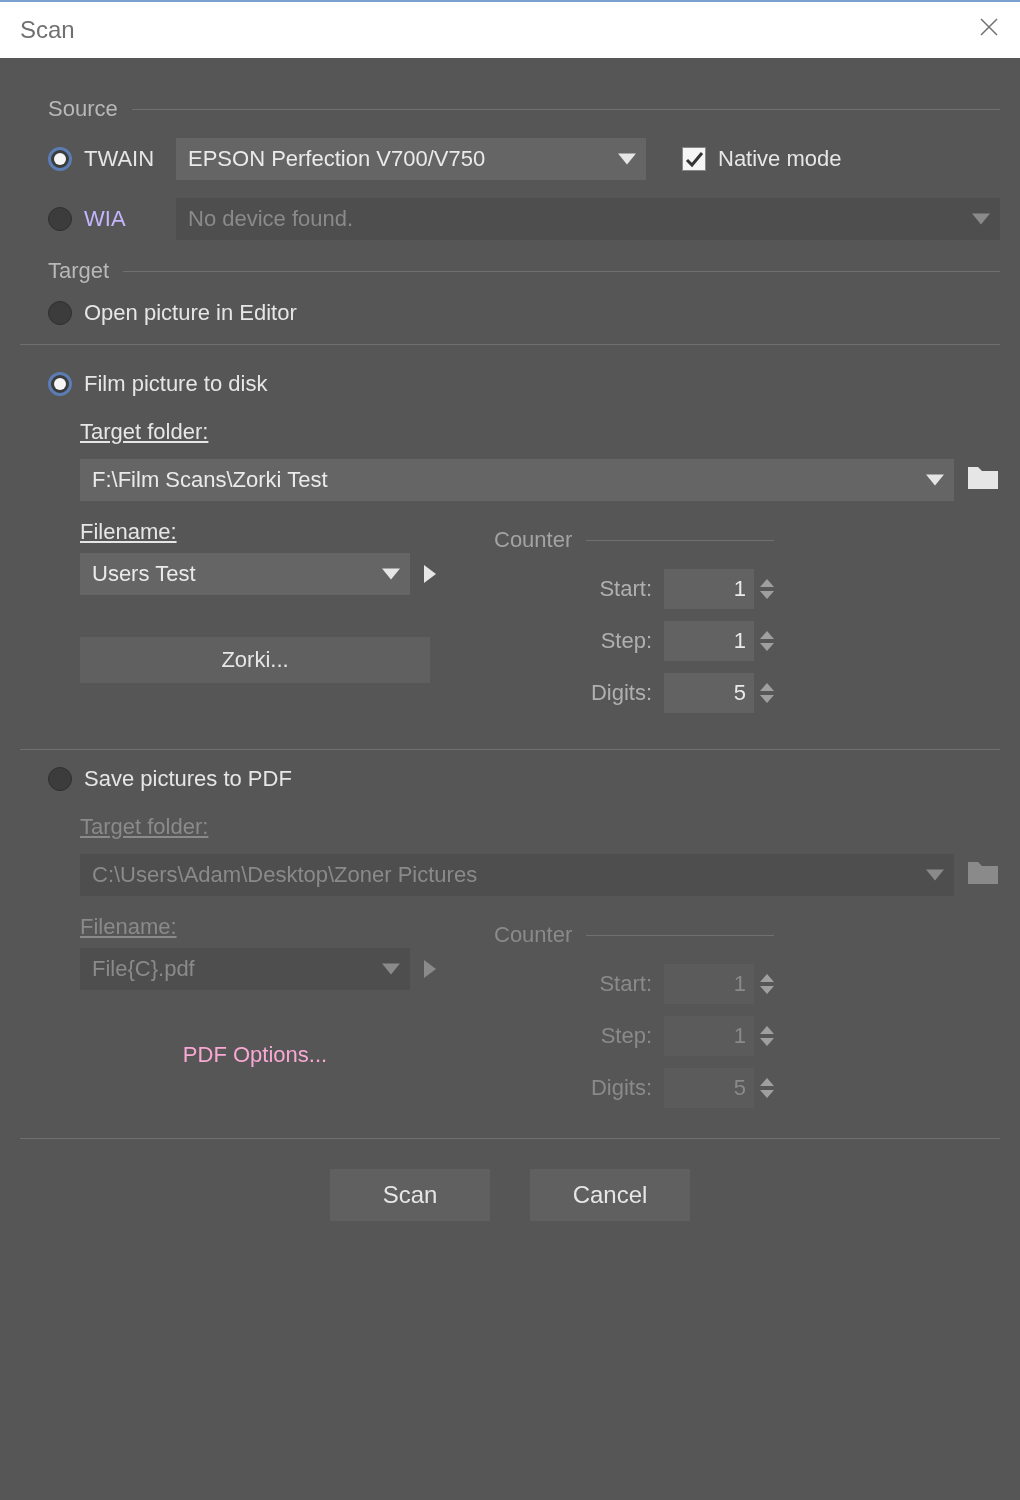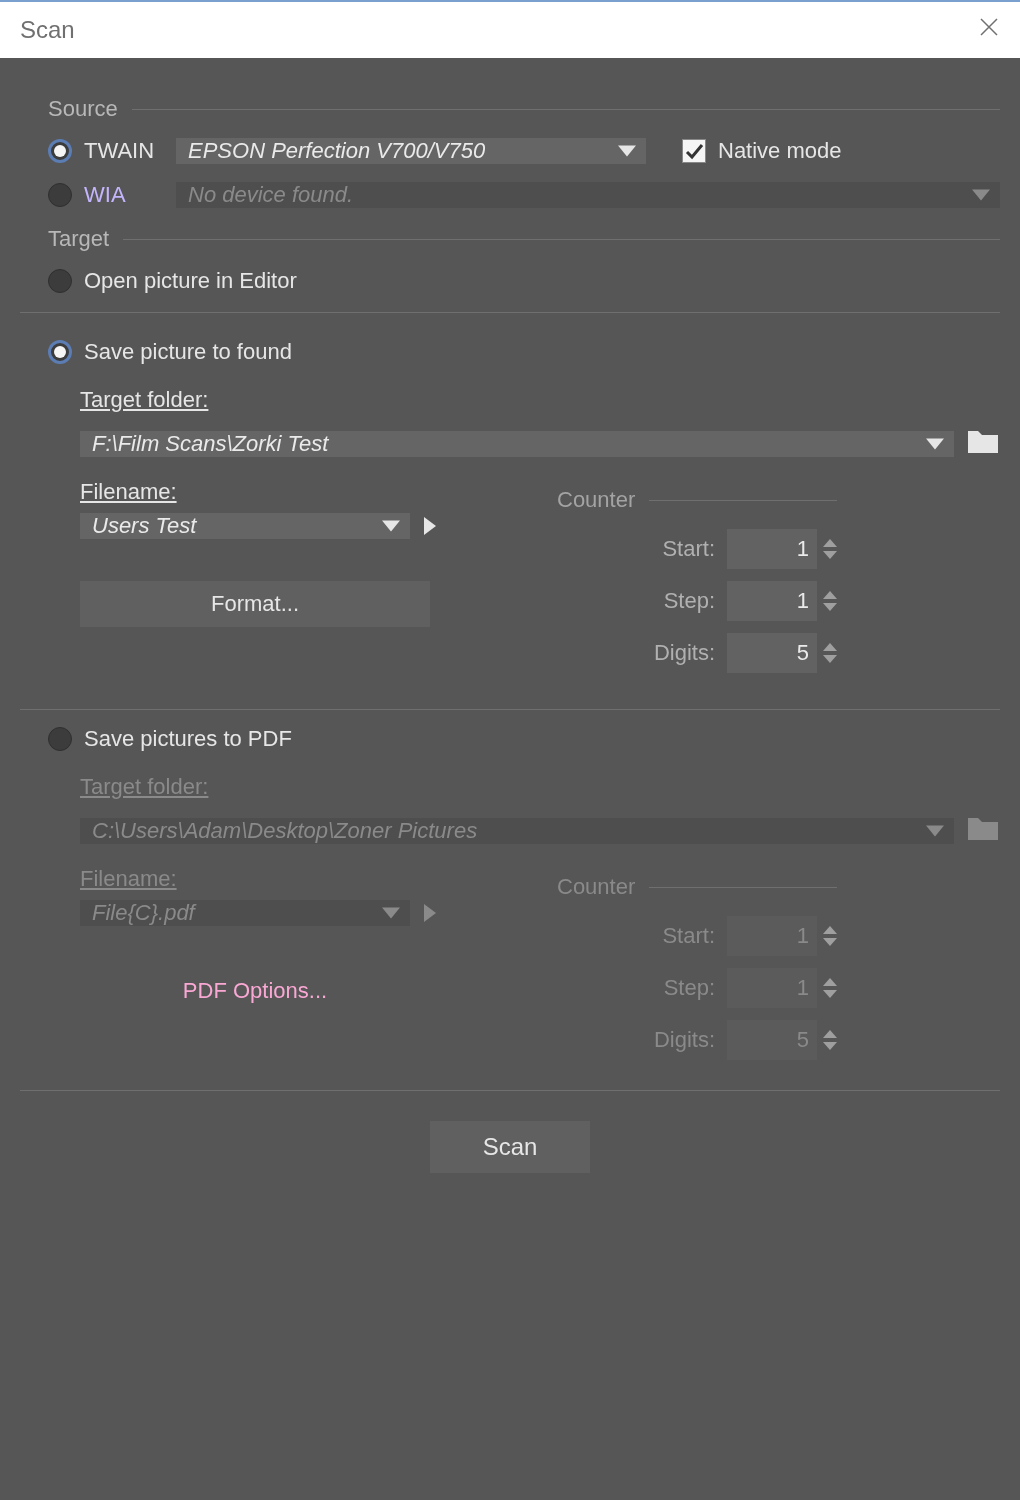--- a/index.html
+++ b/index.html
@@ -48,23 +48,23 @@
 
   
   .row { display: flex; align-items: center; gap: 12px; margin: 16px 0 18px 28px; }
   .row.indent2 { margin-left: 60px; }
 
   .lbl { font-size: 22px; color: #e6e6e6; }
   .lbl.dim { color: #c4b5fd; }
 
   
   .combo {
-    position: relative; height: 26px; background: #656565;
+    position: relative; height: 42px; background: #656565;
     display: flex; align-items: center; padding: 0 44px 0 12px;
-    color: #eaeaea; font-size: 22px; font-style: italic;
+    color: #eaeaea; font-size: 22px;
   }
   .combo.dim { background: #4e4e4e; color: #8a8a8a; }
   .combo .caret {
     position: absolute; right: 10px; top: 50%; transform: translateY(-50%);
     width: 0; height: 0;
     border-left: 9px solid transparent; border-right: 9px solid transparent;
     border-top: 11px solid #e6e6e6;
   }
   .combo.dim .caret { border-top-color: #8a8a8a; }
 
@@ -105,21 +105,21 @@
   .counter-head {
     display: flex; align-items: center; gap: 14px;
     color: #a3a3a3; font-size: 22px; margin-bottom: 10px;
   }
   .counter-head .line { flex:1; height:1px; background:#6f6f6f; }
   .crow { display:flex; align-items:center; justify-content:flex-end; gap:12px; height:52px; }
   .crow .clbl { color:#b0b0b0; font-size:22px; }
   .crow.dim .clbl { color:#8a8a8a; }
 
   
-  .cols { display:flex; gap: 117px; margin-left:60px; margin-top: 10px; align-items:flex-start; }
+  .cols { display:flex; gap: 54px; margin-left:60px; margin-top: 10px; align-items:flex-start; }
   .cols .left { flex: 0 0 360px; }
   .cols .right { flex: 1; max-width: 280px; }
 
   .field-label { font-size:22px; color:#e6e6e6; margin-bottom:8px;text-decoration:underline; }
   .field-label.dim { color:#8a8a8a; }
 
   
   .footer { display:flex; gap: 40px; justify-content:center; padding: 30px 0 40px 0; }
   .footer .btn { width: 160px; height: 52px; background:#606060; color:#e6e6e6; font-size:24px; }
 </style>
@@ -174,21 +174,21 @@
 
   <div class="row">
     <span class="radio"></span>
     <span class="lbl">Open picture in Editor</span>
   </div>
 
   <hr class="sep">
 
   <div class="row" style="margin-top:26px">
     <span class="radio selected"></span>
-    <span class="lbl">Save picture to found</span>
+    <span class="lbl">Film picture to disk</span>
   </div>
 
   <div class="row indent2" style="margin-top:22px; margin-bottom:6px">
     <span class="field-label">Target folder:</span>
   </div>
   <div class="row indent2" style="margin-top:4px">
     <div class="combo" style="flex:1">
       <span>F:\Film Scans\Zorki Test</span>
       <span class="caret"></span>
     </div>
@@ -204,21 +204,21 @@
       <div class="field-label">Filename:</div>
       <div style="display:flex; align-items:center; gap:14px">
         <div class="combo" style="width:330px">
           <span>Users Test</span>
           <span class="caret"></span>
         </div>
         <span class="flyout"></span>
       </div>
       <div style="height:42px"></div>
       <div class="btn" style="width:350px">
-        <span>Format...</span>
+        <span>Zorki...</span>
       </div>
     </div>
     <div class="right counter">
       <div class="counter-head">
         <span>Counter</span>
         <span class="line"></span>
       </div>
       <div class="crow">
         <span class="clbl">Start:</span>
         <div class="spin-wrap">
@@ -340,15 +340,18 @@
     </div>
   </div>
 
   <div style="height:24px"></div>
   <hr class="sep">
 
   <div class="footer">
     <div class="btn">
       <span>Scan</span>
     </div>
+    <div class="btn">
+      <span>Cancel</span>
+    </div>
   </div>
 
 </div>
 
 </body></html>

